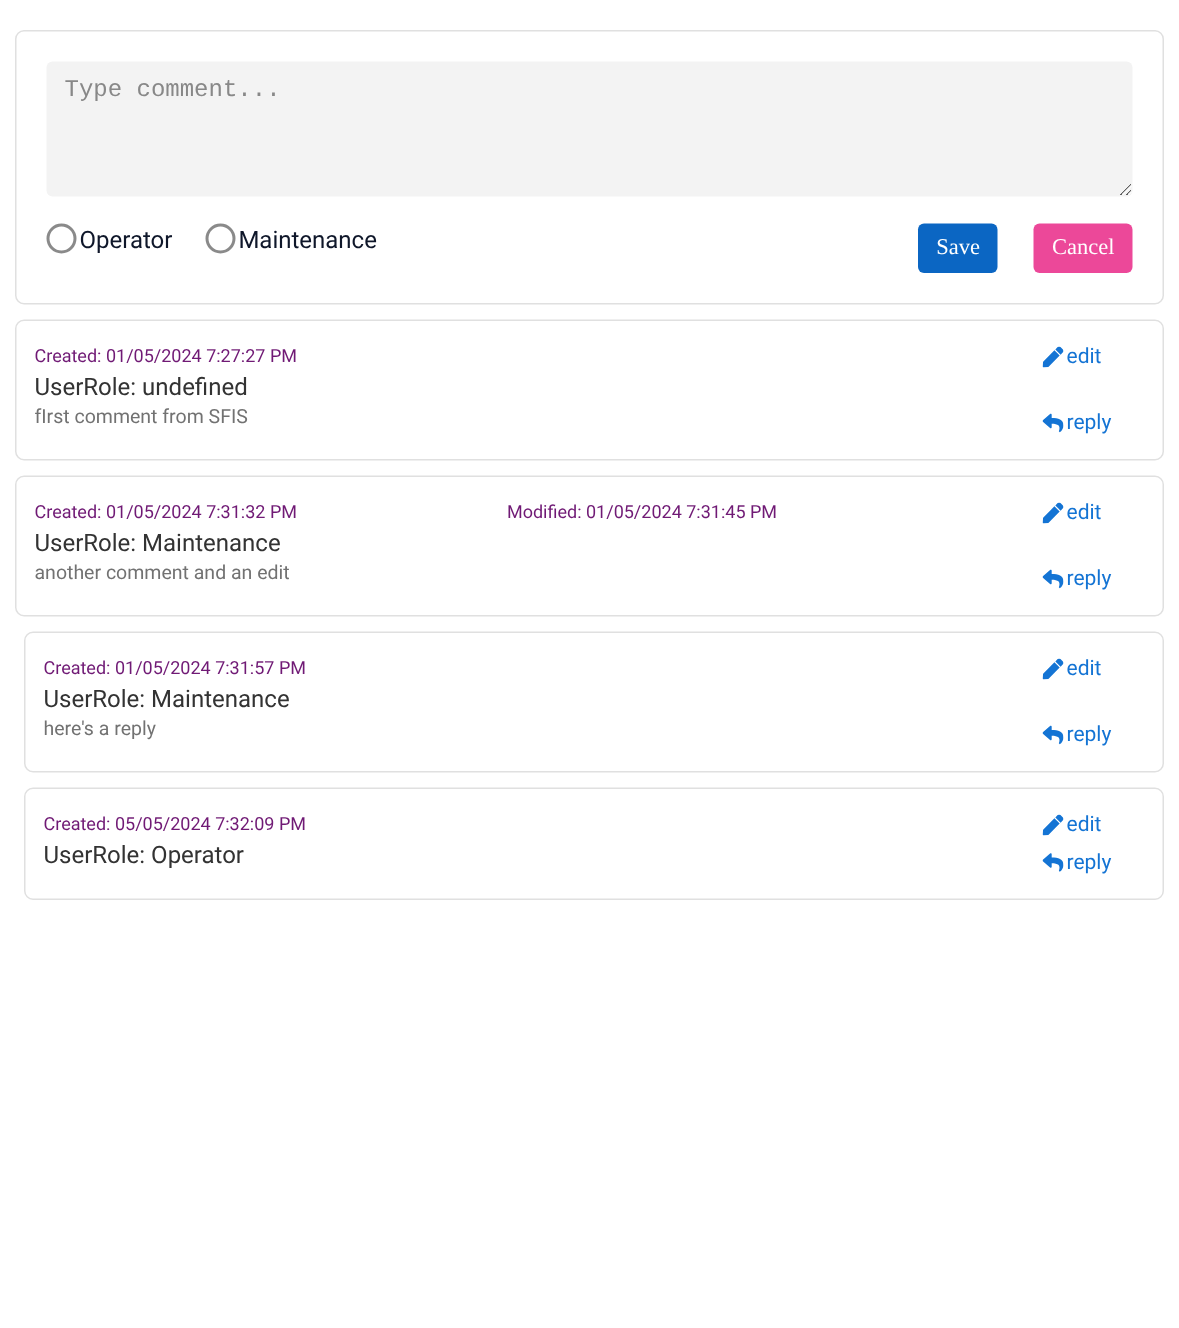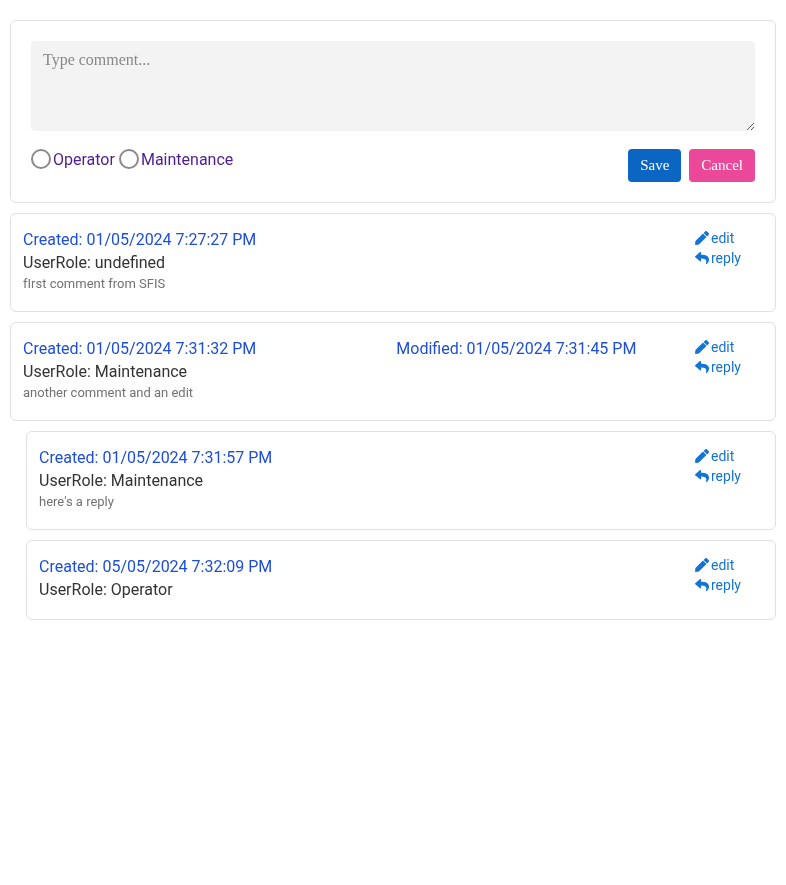--- a/index.html
+++ b/index.html
@@ -31,55 +31,55 @@
     padding: 20px 20px 20px 20px;
   }
   .textarea {
     width: 100%;
     min-height: 90px;
     resize: vertical;
     border: none;
     background: #f3f3f3;
     border-radius: 4px;
     padding: 10px 12px;
-    font-family: Liberation Serif, serif;
+    font-family: Liberation Mono, monospace;
     font-size: 16px;
     color: #555;
     outline: none;
   }
   .textarea::placeholder { color: #888; }
   .compose-row {
     display: flex;
     align-items: flex-start;
     justify-content: space-between;
     margin-top: 14px;
   }
   .radios {
     display: flex;
-    gap: 4px;
+    gap: 22px;
     align-items: center;
     font-size: 16px;
-    color: #4c1d95;
+    color: #0f172a;
   }
   .radio-item {
     display: flex;
     align-items: center;
     gap: 2px;
   }
   .radio-circle {
     width: 20px;
     height: 20px;
     border: 2px solid #8a8a8a;
     border-radius: 50%;
     display: inline-block;
     cursor: pointer;
   }
   .buttons {
     display: flex;
-    gap: 8px;
+    gap: 24px;
   }
   .btn {
     border: none;
     border-radius: 4px;
     padding: 8px 12px;
     font-size: 15px;
     color: #fff;
     cursor: pointer;
     font-family: Georgia, 'Times New Roman', serif;
   }
@@ -89,49 +89,49 @@
   .comment-card { padding: 16px 20px 16px 12px; }
   .comment-main {
     display: flex;
     justify-content: space-between;
     align-items: stretch;
   }
   .comment-left { flex: 1; }
   .meta-row {
     display: flex;
     gap: 140px;
-    font-size: 16px;
+    font-size: 12px;
     margin-bottom: 4px;
-    color: #1d4ed8;
+    color: #701a75;
   }
   .meta-line { font-size: 16px; color: #333; margin-bottom: 4px; }
   .comment-body {
     font-size: 13px;
     color: #727272;
     margin-top: 2px;
     margin-bottom: 4px;
   }
   .actions {
     display: flex;
     flex-direction: column;
     align-items: flex-start;
-    justify-content: flex-start;
+    justify-content: space-between;
     gap: 4px;
     min-width: 60px;
   }
   .action {
     display: flex;
     align-items: center;
     gap: 2px;
     color: #1474d4;
     font-size: 14px;
     cursor: pointer;
   }
   .action svg { width: 14px; height: 14px; fill: #1474d4; }
-  .reply-item { margin-left: 16px; }
+  .reply-item { margin-left: 6px; }
 </style>
 </head>
 <body>
 
 <div class="page">
 
   <div class="card compose-card">
     <textarea class="textarea" placeholder="Type comment..." style=""></textarea>
     <div class="compose-row">
       <div class="radios">

